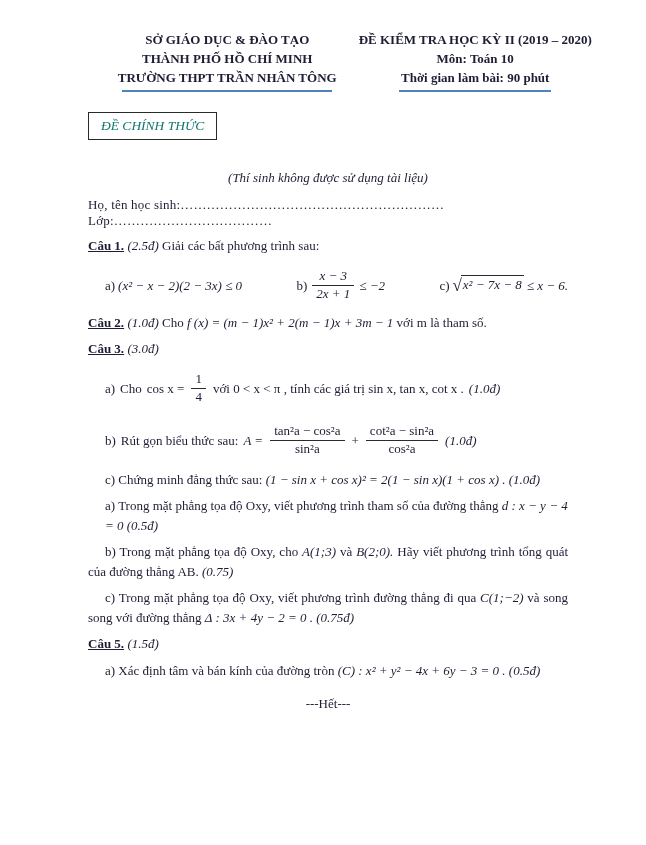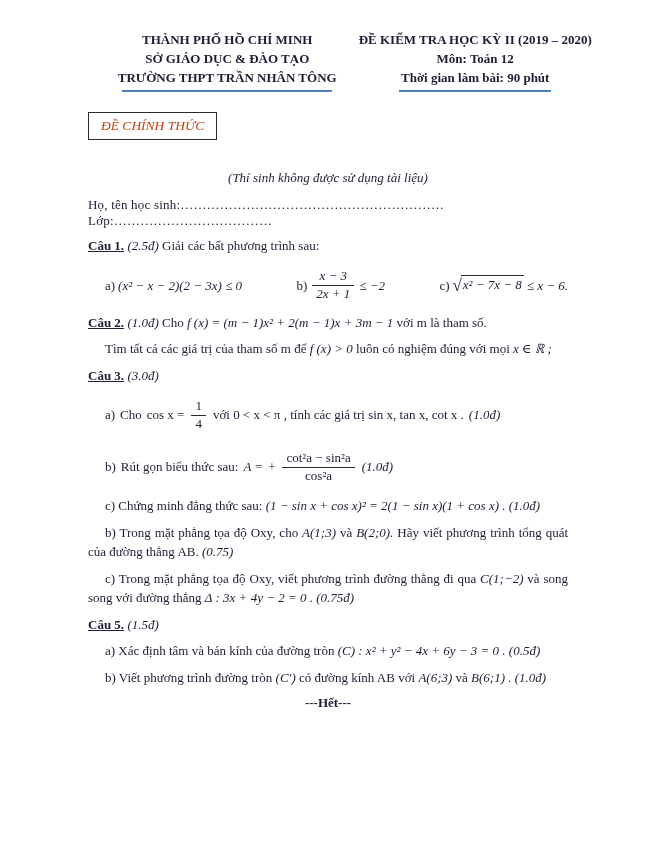--- a/index.html
+++ b/index.html
@@ -14,21 +14,21 @@
   .hblock { text-align:center; font-weight:bold; line-height:19px; }
   .hblock-left { width:258px; }
   .hblock-right { width:245px; }
   .hrule { height:2px; background:#4f81bd; margin:3px auto 0; }
   .hrule-left { width:210px; }
   .hrule-right { width:152px; }
   
   .official-box {
     display:inline-block; margin:20px 0 0 88px; padding:5px 12px;
     border:1.5px solid #2a2a2a; font-style:italic; font-size:13.5px;
-    color:#c2410c;
+    color:#0f766e;
   }
   
   .content { padding:0 78px 0 88px; }
   .note { text-align:center; font-style:italic; margin-top:30px; }
   .name-line { margin-top:11px; letter-spacing:.2px; }
   .de-label { margin-top:8px; font-weight:bold; text-decoration:underline; }
   .para { margin-top:7px; line-height:1.5; }
   .indent { padding-left:17px; }
   .hang { text-indent:17px; padding-left:0; text-align:justify; }
   .q-label { font-weight:bold; text-decoration:underline; }
@@ -42,38 +42,38 @@
   .frac .den { display:block; padding:1px 4px 0; }
   
   .sqrt { display:inline-block; white-space:nowrap; }
   .sqrt-sym { font-size:17px; vertical-align:-2px; margin-right:-1px; }
   .sqrt-body { border-top:1.3px solid #2a2a2a; padding:1px 2px 0; font-style:italic; }
   .q1-row { display:flex; align-items:center; justify-content:space-between;
             margin-top:10px; padding-left:17px; min-height:40px; }
   .q1-item { display:flex; align-items:center; gap:3px; }
   .frac-line { display:flex; align-items:center; gap:5px; margin-top:8px;
                padding-left:17px; min-height:44px; flex-wrap:nowrap; }
-  .footer { text-align:center; font-weight:bold; margin-top:8px; }
+  .footer { text-align:center; font-weight:normal; margin-top:16px; }
 </style>
 </head>
 <body>
 
 <div class="page">
 
   
   <div class="header">
     <div class="hblock hblock-left">
+      <div>SỞ GIÁO DỤC &amp; ĐÀO TẠO</div>
       <div>THÀNH PHỐ HỒ CHÍ MINH</div>
-      <div>SỞ GIÁO DỤC &amp; ĐÀO TẠO</div>
       <div>TRƯỜNG THPT TRẦN NHÂN TÔNG</div>
       <div class="hrule hrule-left"></div>
     </div>
     <div class="hblock hblock-right">
       <div>ĐỀ KIỂM TRA HỌC KỲ II (2019 – 2020)</div>
-      <div>Môn: Toán 12</div>
+      <div>Môn: Toán 10</div>
       <div>Thời gian làm bài: 90 phút</div>
       <div class="hrule hrule-right"></div>
     </div>
   </div>
 
   
   <div class="official-box">ĐỀ CHÍNH THỨC</div>
 
   <div class="content">
 
@@ -107,60 +107,64 @@
       </span>
     </div>
 
     <p class="para">
       <span class="q-label">Câu 2.</span>
       <span class="pts">(1.0đ)</span>
       <span>Cho</span>
       <span class="math">f (x) = (m − 1)x² + 2(m − 1)x + 3m − 1</span>
       <span>với m là tham số.</span>
     </p>
-    <p class="para indent">
-      <span>Tìm tất cả các giá trị của tham số m để</span>
-      <span class="math">f (x) &gt; 0</span>
-      <span>luôn có nghiệm đúng với mọi</span>
-      <span class="math">x ∈ ℝ ;</span>
-    </p>
 
     <p class="para">
       <span class="q-label">Câu 3.</span>
       <span class="pts">(3.0đ)</span>
     </p>
     <div class="frac-line">
       <span>a)</span>
       <span>Cho</span>
       <span class="math-up">cos x =</span>
       <span class="frac">
         <span class="num">1</span>
         <span class="den">4</span>
       </span>
       <span>với 0 &lt; x &lt; π , tính các giá trị sin x,  tan x,  cot x .</span>
       <span class="pts">(1.0đ)</span>
     </div>
     <div class="frac-line">
       <span>b)</span>
       <span>Rút gọn biểu thức sau:</span>
       <span class="math">A =</span>
+      <span class="frac">
+        <span class="num">tan²a − cos²a</span>
+        <span class="den">sin²a</span>
+      </span>
       <span>+</span>
       <span class="frac">
         <span class="num">cot²a − sin²a</span>
         <span class="den">cos²a</span>
       </span>
       <span class="pts">(1.0đ)</span>
     </div>
     <p class="para indent">
       <span>c)</span>
       <span>Chứng minh đẳng thức sau:</span>
       <span class="math">(1 − sin x + cos x)² = 2(1 − sin x)(1 + cos x) .</span>
       <span class="pts">(1.0đ)</span>
     </p>
 
+    <p class="para indent">
+      <span>a)</span>
+      <span>Trong mặt phẳng tọa độ Oxy, viết phương trình tham số của đường thẳng</span>
+      <span class="math">d : x − y − 4 = 0</span>
+      <span class="pts">(0.5đ)</span>
+    </p>
     <p class="para hang">
       <span>b)</span>
       <span>Trong mặt phẳng tọa độ Oxy, cho</span>
       <span class="math">A(1;3)</span>
       <span>và</span>
       <span class="math">B(2;0).</span>
       <span>Hãy viết phương trình tổng quát của đường thẳng AB.</span>
       <span class="pts">(0.75)</span>
     </p>
     <p class="para hang">
@@ -175,27 +179,17 @@
     <p class="para">
       <span class="q-label">Câu 5.</span>
       <span class="pts">(1.5đ)</span>
     </p>
     <p class="para indent">
       <span>a)</span>
       <span>Xác định tâm và bán kính của đường tròn</span>
       <span class="math">(C) : x² + y² − 4x + 6y − 3 = 0 .</span>
       <span class="pts">(0.5đ)</span>
     </p>
-    <p class="para indent">
-      <span>b)</span>
-      <span>Viết phương trình đường tròn</span>
-      <span class="math">(C′)</span>
-      <span>có đường kính AB với</span>
-      <span class="math">A(6;3)</span>
-      <span>và</span>
-      <span class="math">B(6;1) .</span>
-      <span class="pts">(1.0đ)</span>
-    </p>
 
     <div class="footer">---Hết---</div>
 
   </div>
 </div>
 
 </body></html>

